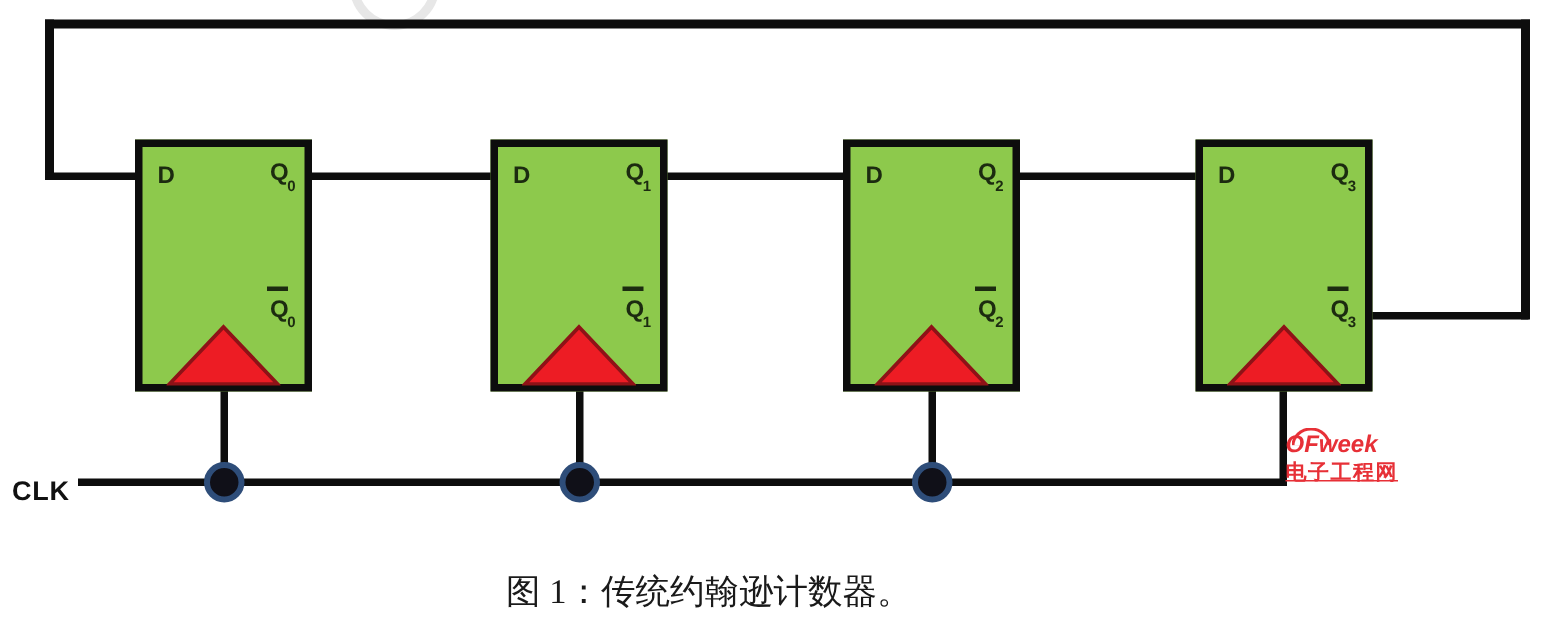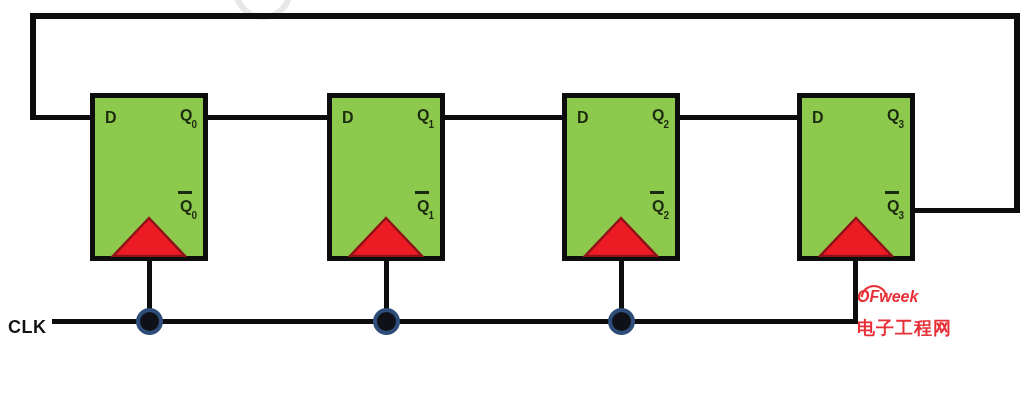--- a/index.html
+++ b/index.html
@@ -46,21 +46,21 @@
     font-family:"Liberation Serif",serif;font-size:23px;color:#1a1a1a;
   }
   
   .ofweek{position:absolute;left:857px;top:289px;color:var(--watermark-red,#e73037);line-height:1;}
   .ofweek .arc{
     position:absolute;left:4px;top:-4px;width:22px;height:10px;
     border:2px solid var(--watermark-red,#e73037);border-bottom:none;
     border-radius:50% 50% 0 0 / 100% 100% 0 0;
   }
   .ofweek .brand{font-size:16px;font-weight:bold;font-style:italic;display:block;}
-  .ofweek .site{font-size:18px;font-weight:bold;letter-spacing:1px;display:block;margin-top:14px;}
+  .ofweek .site{font-size:14px;font-weight:bold;letter-spacing:1px;display:block;margin-top:2px;text-decoration:underline;}
   
   .elecfans{
     position:absolute;right:0px;top:358px;display:flex;align-items:center;gap:6px;
     color:var(--watermark-gray,#d8d8d8);
   }
   .elecfans .txt .name{font-size:20px;font-weight:bold;letter-spacing:2px;line-height:1.1;}
   .elecfans .txt .url{font-size:12px;font-weight:bold;letter-spacing:1px;line-height:1.1;}
   
   .top-arc{
     position:absolute;left:233px;top:-40px;width:60px;height:60px;border-radius:50%;
@@ -133,15 +133,16 @@
         <polygon points="38,2 74,40 2,40" fill="currentColor" stroke="#8e1217" stroke-width="2.5"></polygon>
       </svg>
   </div>
 
   <div class="ofweek">
     <span class="arc"></span>
     <span class="brand">OFweek</span>
     <span class="site">电子工程网</span>
   </div>
 
+  <div class="caption">图 1：传统约翰逊计数器。</div>
 
 
 </div>
 
 </body></html>

